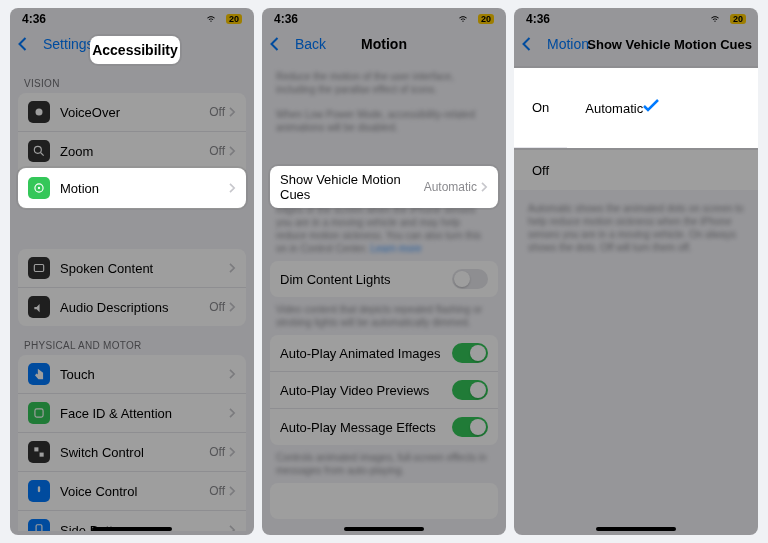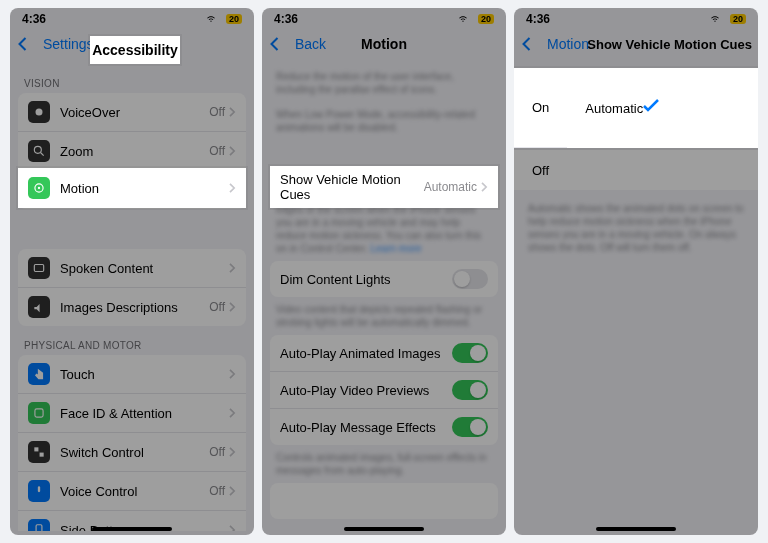--- a/index.html
+++ b/index.html
@@ -6,21 +6,21 @@
 body { background: #f0f2f5; display: flex; justify-content: center; align-items: center; padding: 8px; }
 .container { display: flex; gap: 8px; }
 .phone { width: 244px; height: 527px; background: #f2f2f7; border-radius: 8px; overflow: hidden; position: relative; }
 .dim-overlay { position: absolute; inset: 0; background: rgba(0,0,0,0.38); pointer-events: none; z-index: 10; }
 .status-bar { display: flex; justify-content: space-between; align-items: center; padding: 4px 12px 2px; font-size: 12px; font-weight: 600; color: #000; position: relative; z-index: 1; }
 .status-right { display: flex; gap: 9px; align-items: center; }
 .nav-bar { display: flex; align-items: center; padding: 4px 8px 8px; position: relative; z-index: 1; min-height: 36px; }
 .back-btn { display: flex; align-items: center; color: #007aff; font-size: 14px; gap: 16px; }
 .nav-title { position: absolute; left: 50%; transform: translateX(-50%); font-weight: 600; font-size: 14px; color: #000; white-space: nowrap; }
 .nav-title.pushed { left: auto; right: 6px; transform: none; font-size: 13px; }
-.highlight-box { position: absolute; background: #fff; z-index: 20; border-radius: 0; box-shadow: 0 0 0 2px rgba(0,0,0,.05); display: flex; align-items: center; }
+.highlight-box { position: absolute; background: #fff; z-index: 20; border-radius: 8px; box-shadow: 0 0 0 2px rgba(0,0,0,.05); display: flex; align-items: center; }
 .section-header { font-size: 10px; color: #6d6d72; text-transform: uppercase; padding: 14px 14px 4px; letter-spacing: .3px; }
 .list { background: #fff; margin: 0 8px; border-radius: 8px; }
 .row { display: flex; align-items: center; padding: 8px 10px; border-bottom: .5px solid #e5e5ea; min-height: 36px; position: relative; }
 .row:last-child { border-bottom: none; }
 .icon-sq { width: 22px; height: 22px; border-radius: 5px; display: flex; align-items: center; justify-content: center; margin-right: 10px; flex-shrink: 0; }
 .icon-sq svg { width: 14px; height: 14px; fill: #fff; }
 .row-label { flex: 1; font-size: 13px; color: #000; }
 .row-value { font-size: 12px; color: #8a8a8e; margin-right: 4px; }
 .chevron { color: #c7c7cc; }
 .chevron svg { width: 7px; height: 10px; stroke: #c7c7cc; fill: none; stroke-width: 2; }
@@ -135,21 +135,21 @@
             <span class="chevron"><svg viewBox="0 0 8 12">
                 <path d="M1 1l5 5-5 5"></path>
               </svg></span>
           </div>
       <div class="row">
             <div class="icon-sq bg-black">
               <svg viewBox="0 0 24 24">
                 <path d="M4 12h4l5-5v14l-5-5H4z" fill="#fff"></path>
               </svg>
             </div>
-            <span class="row-label">Images Descriptions</span>
+            <span class="row-label">Audio Descriptions</span>
             <span class="row-value">Off</span>
             <span class="chevron"><svg viewBox="0 0 8 12">
                 <path d="M1 1l5 5-5 5"></path>
               </svg></span>
           </div>
     </div>
 
     <div class="section-header">PHYSICAL AND MOTOR</div>
     <div class="list">
       <div class="row">

